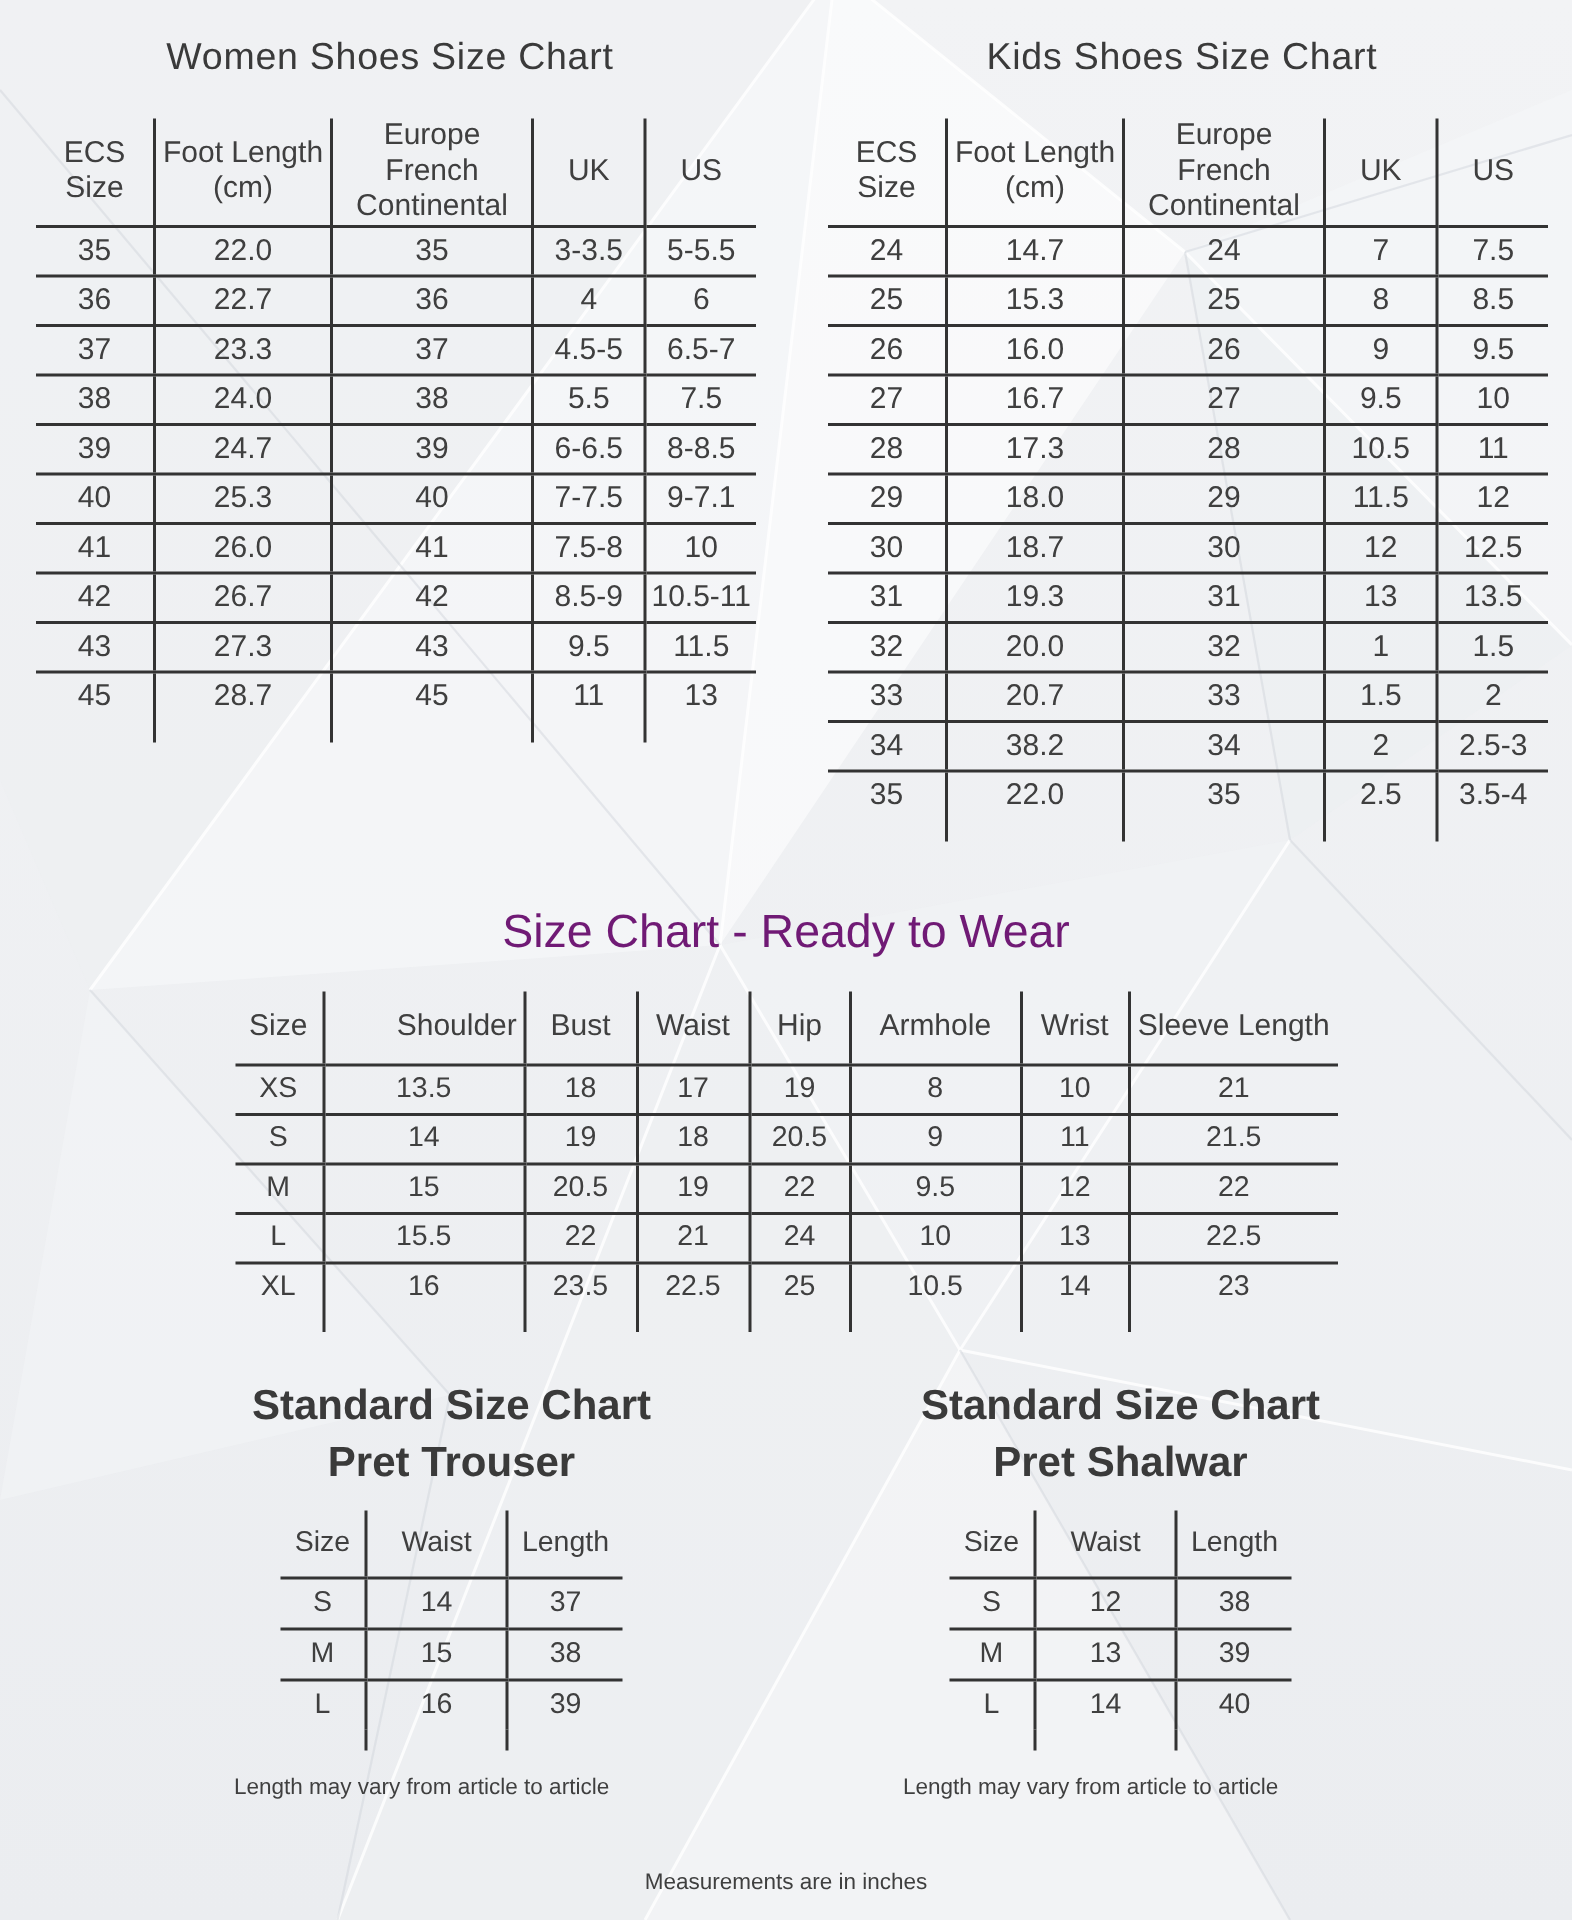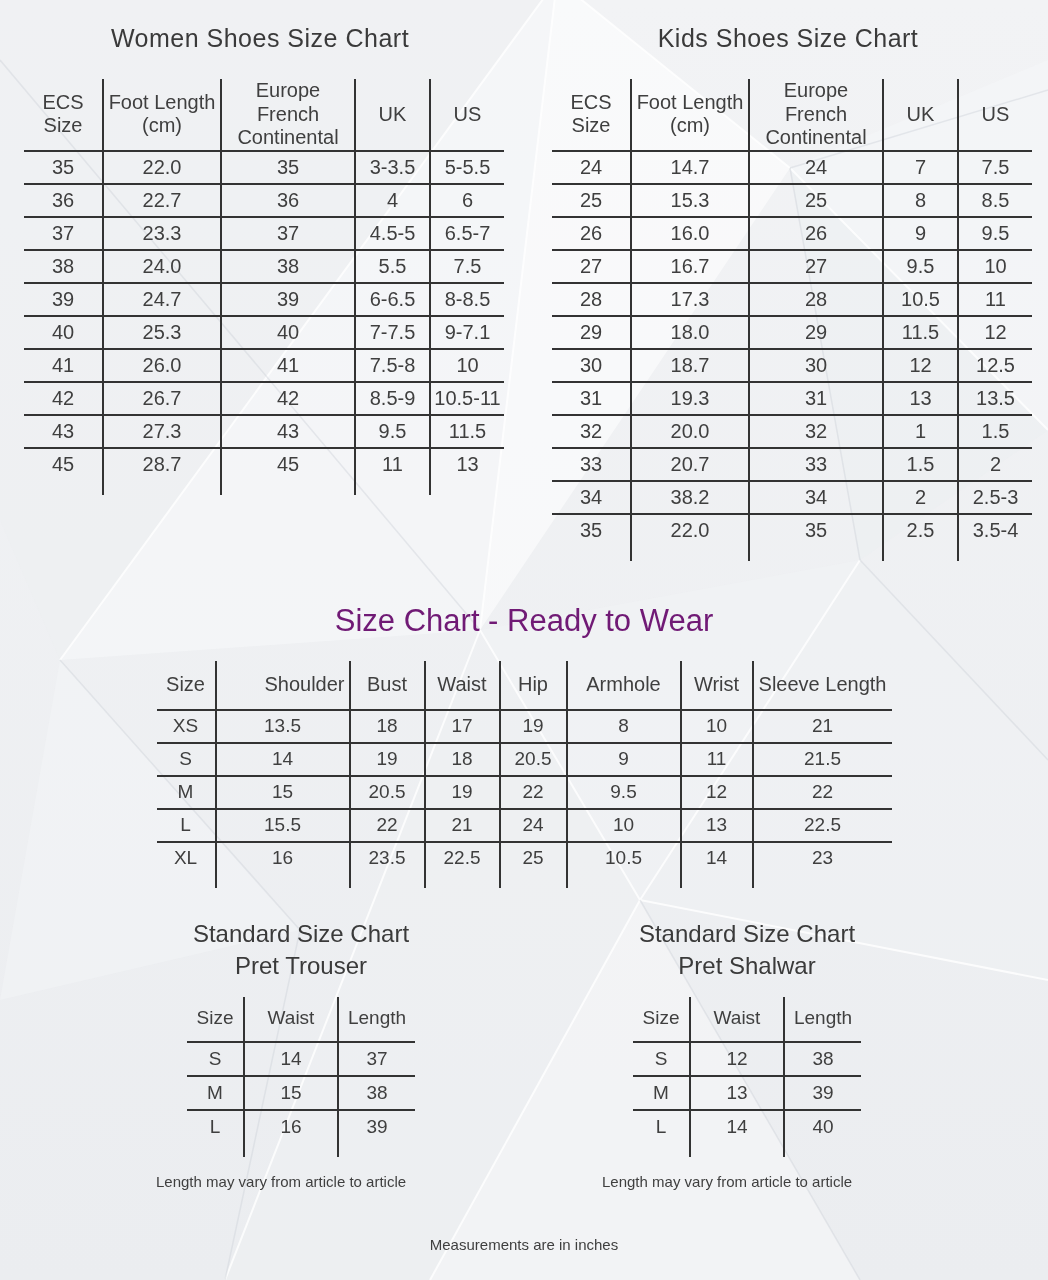--- a/index.html
+++ b/index.html
@@ -52,21 +52,21 @@
   .rtw-table th:nth-child(5){width:65px;}
   .rtw-table th:nth-child(6){width:112px;}
   .rtw-table th:nth-child(7){width:70px;}
   .rtw-table th:nth-child(8){width:138px;}
   .rtw-table tr.spacer td{height:14px;}
 
   
   .bottom-row{display:flex;justify-content:space-between;padding:0 156px;margin-top:30px;}
   .small-section{width:290px;}
   .small-title{
-    font-size:24px;font-weight:400;color:#3a3a3a;text-align:center;
+    font-size:28px;font-weight:700;color:#3a3a3a;text-align:center;
     margin:0 0 14px;line-height:1.35;white-space:pre-line;
   }
   .small-table th{height:44px;font-size:19px;}
   .small-table td{height:32px;font-size:19px;}
   .small-table th:nth-child(1){width:56px;}
   .small-table th:nth-child(2){width:92px;}
   .small-table th:nth-child(3){width:76px;}
   .small-table tr.spacer td{height:14px;}
   .table-note{font-size:15px;text-align:left;margin:16px 0 0;color:#3f3f3f;}
 

